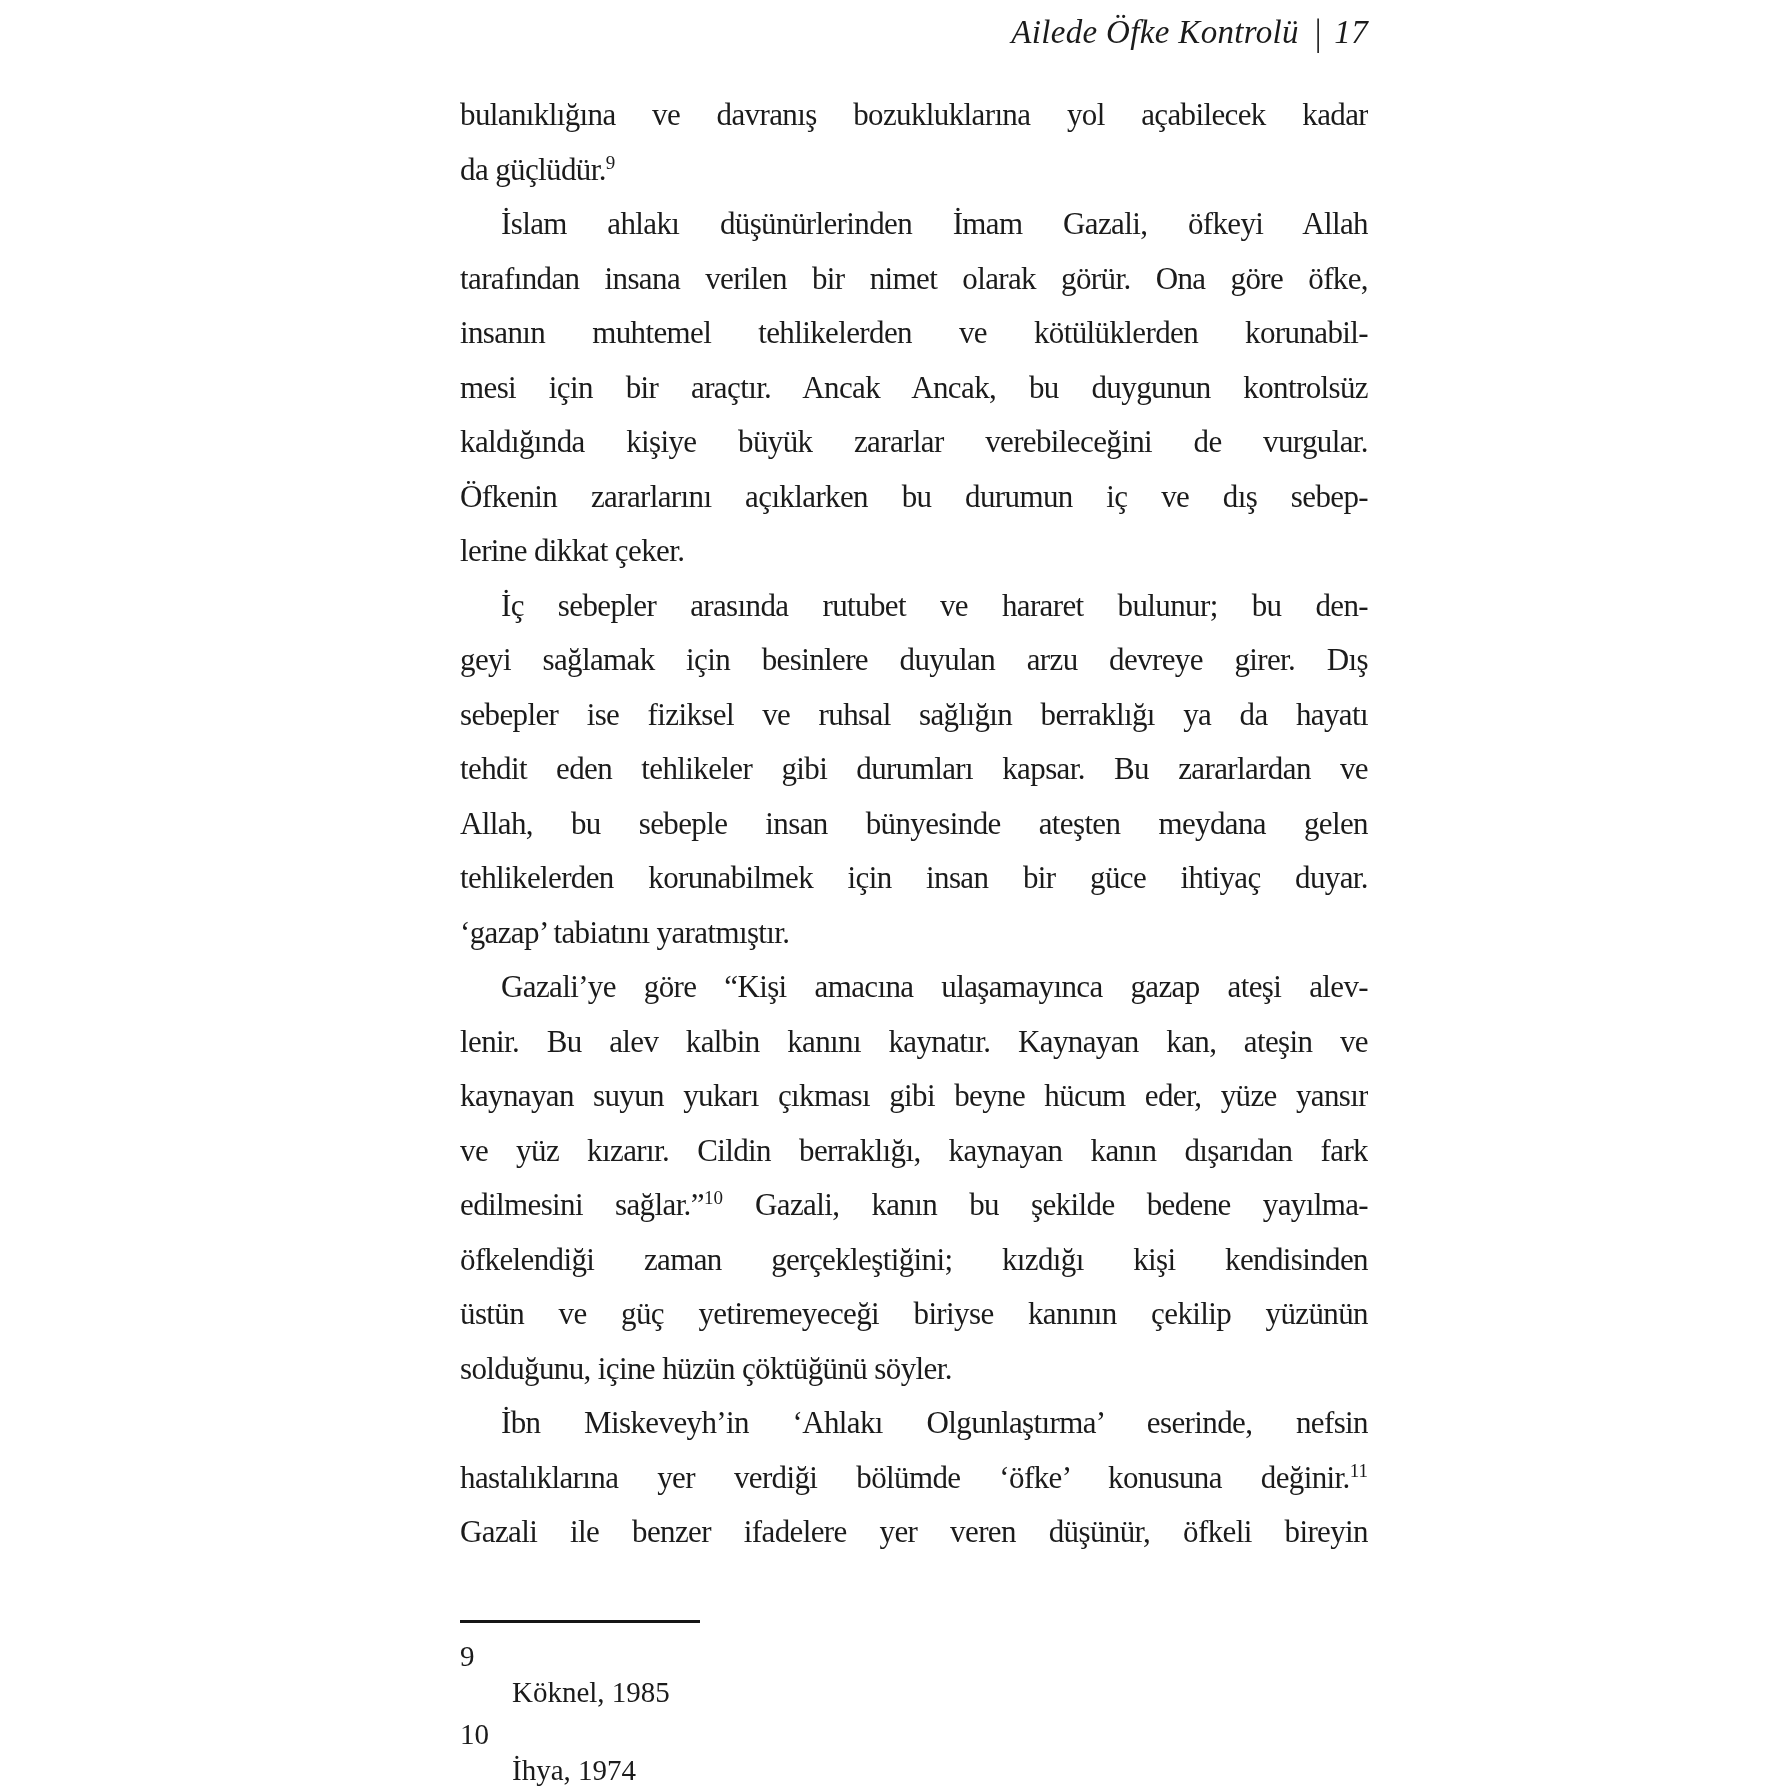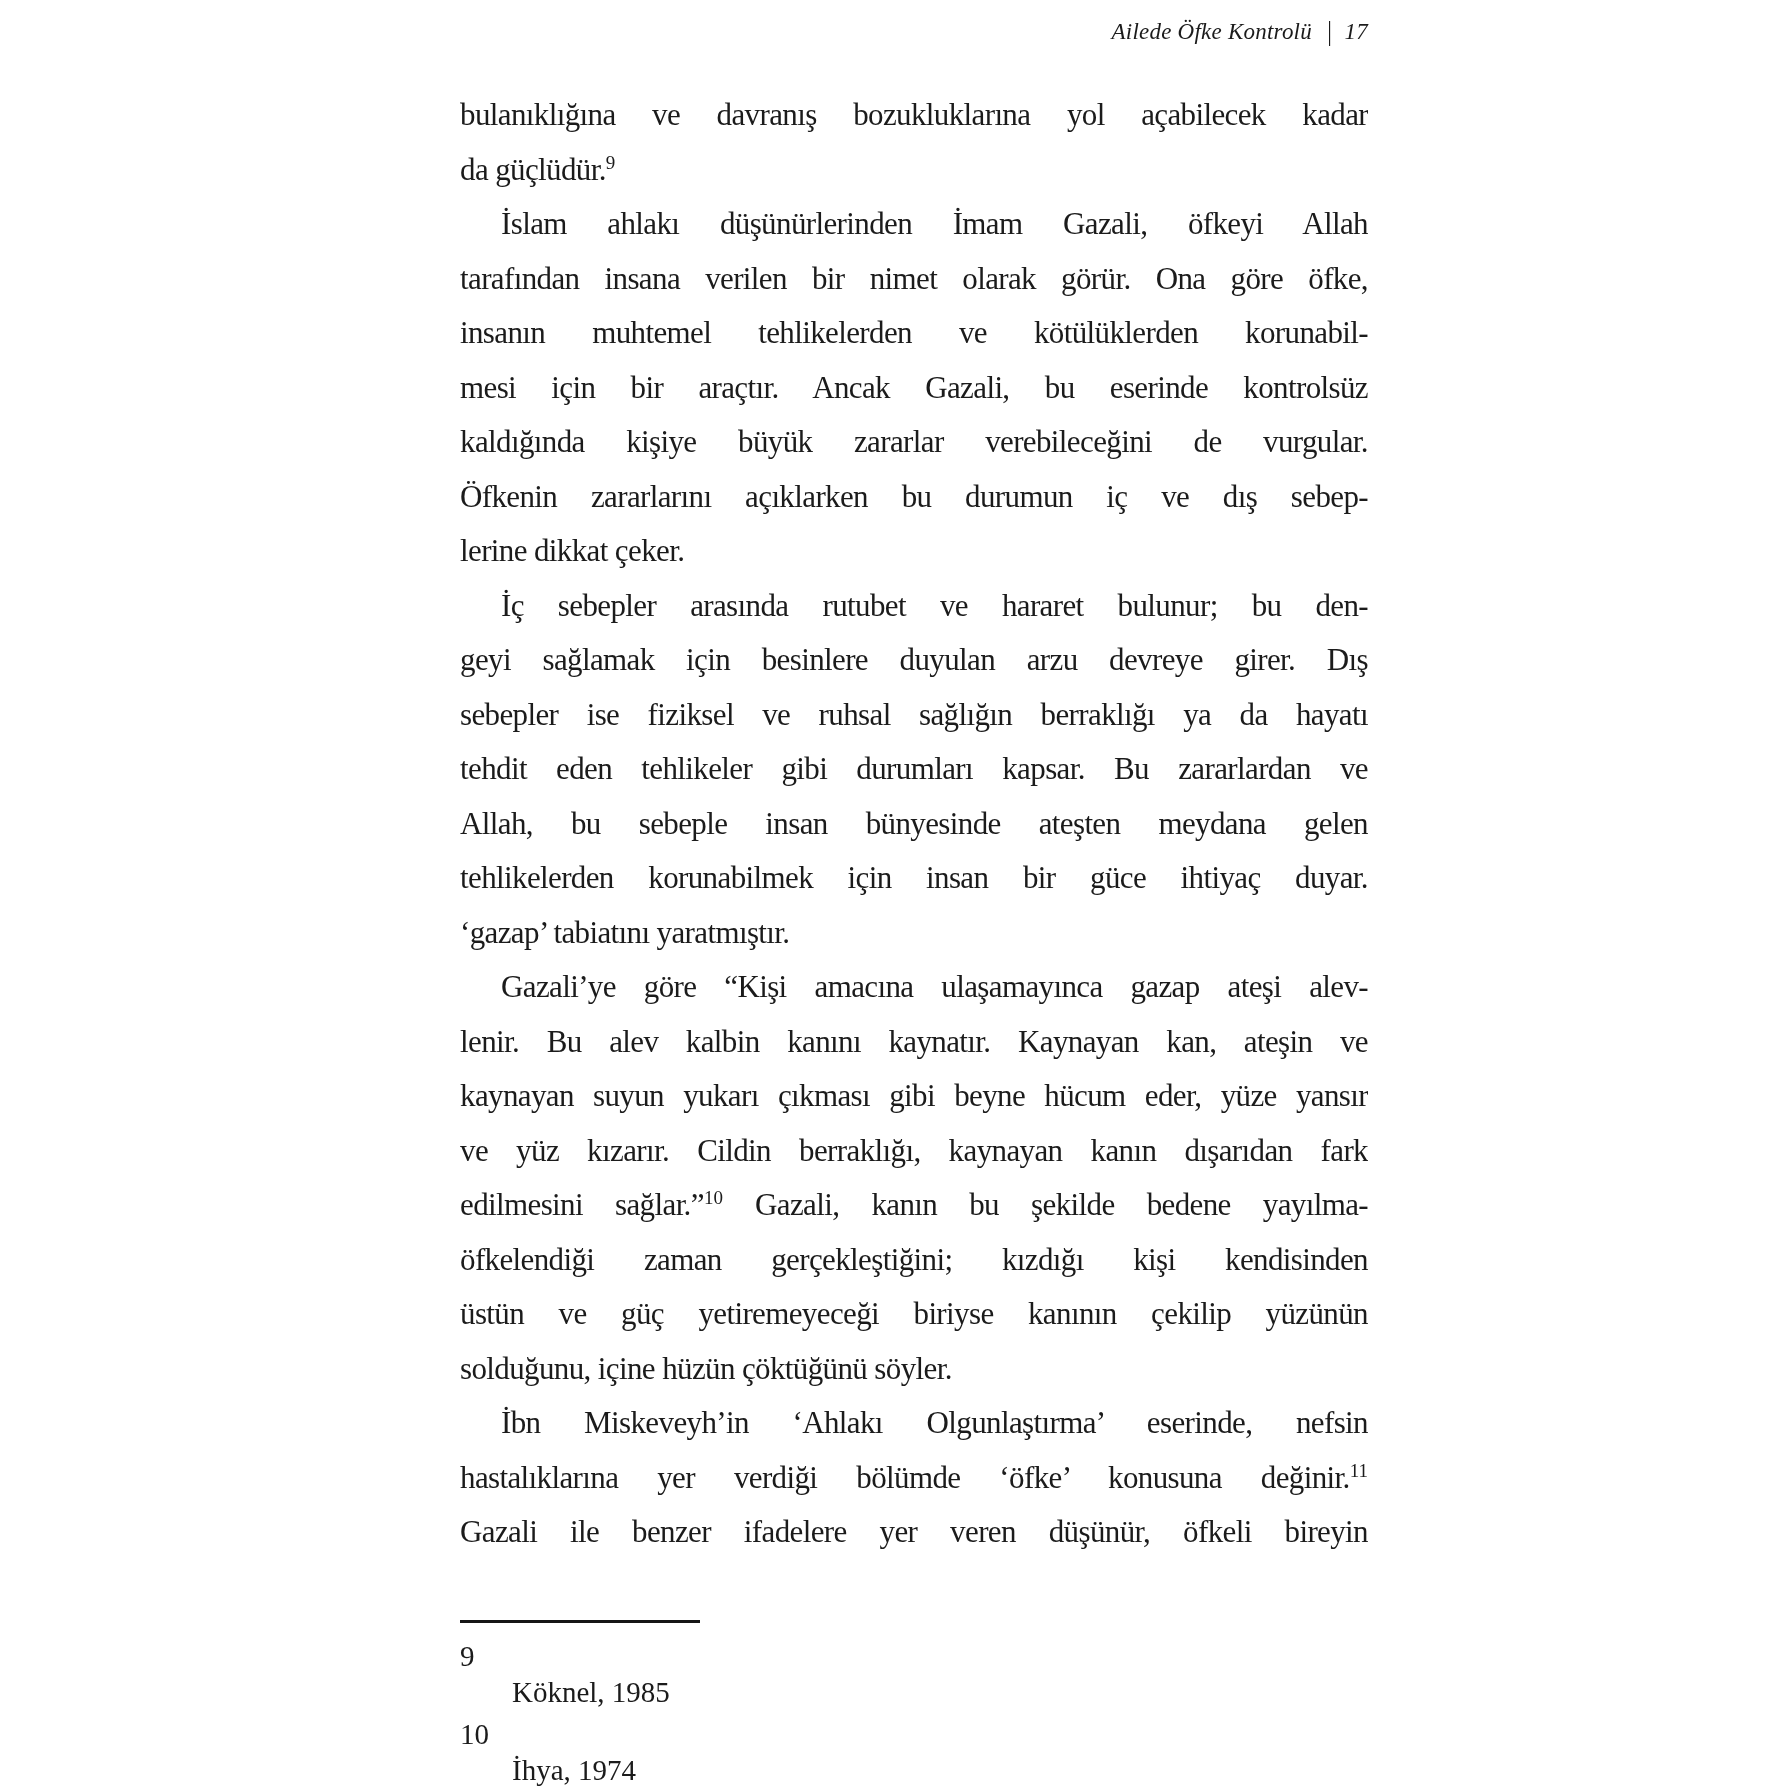--- a/index.html
+++ b/index.html
@@ -15,21 +15,21 @@
     color: #1b1b1b;
     overflow: hidden;
   }
   .running-header {
     position: absolute;
     top: 10px;
     left: 460px;
     width: 908px;
     text-align: right;
     font-style: italic;
-    font-size: 23px;
+    font-size: 33px;
     line-height: 44px;
     letter-spacing: 0.01em;
     white-space: nowrap;
   }
   .running-header .bar {
     display: inline-block;
     padding: 0 12px 0 14px;
     font-style: italic;
     transform: scaleY(1.15);
   }
@@ -95,21 +95,21 @@
 <div class="running-header">
   <span>Ailede Öfke Kontrolü</span><span class="bar">|</span><span>17</span>
 </div>
 
 <div class="body-text">
     <div class="line"><span>bulanıklığına ve davranış bozukluklarına yol açabilecek kadar</span></div>
     <div class="line para-end"><span>da güçlüdür.</span><sup>9</sup></div>
     <div class="line indent"><span>İslam ahlakı düşünürlerinden İmam Gazali, öfkeyi Allah</span></div>
     <div class="line"><span>tarafından insana verilen bir nimet olarak görür. Ona göre öfke,</span></div>
     <div class="line"><span>insanın muhtemel tehlikelerden ve kötülüklerden korunabil-</span></div>
-    <div class="line"><span>mesi için bir araçtır. Ancak Gazali, bu eserinde kontrolsüz</span></div>
+    <div class="line"><span>mesi için bir araçtır. Ancak Ancak, bu duygunun kontrolsüz</span></div>
     <div class="line"><span>kaldığında kişiye büyük zararlar verebileceğini de vurgular.</span></div>
     <div class="line"><span>Öfkenin zararlarını açıklarken bu durumun iç ve dış sebep-</span></div>
     <div class="line para-end"><span>lerine dikkat çeker.</span></div>
     <div class="line indent"><span>İç sebepler arasında rutubet ve hararet bulunur; bu den-</span></div>
     <div class="line"><span>geyi sağlamak için besinlere duyulan arzu devreye girer. Dış</span></div>
     <div class="line"><span>sebepler ise fiziksel ve ruhsal sağlığın berraklığı ya da hayatı</span></div>
     <div class="line"><span>tehdit eden tehlikeler gibi durumları kapsar. Bu zararlardan ve</span></div>
     <div class="line"><span>Allah, bu sebeple insan bünyesinde ateşten meydana gelen</span></div>
     <div class="line"><span>tehlikelerden korunabilmek için insan bir güce ihtiyaç duyar.</span></div>
     <div class="line para-end"><span>‘gazap’ tabiatını yaratmıştır.</span></div>

